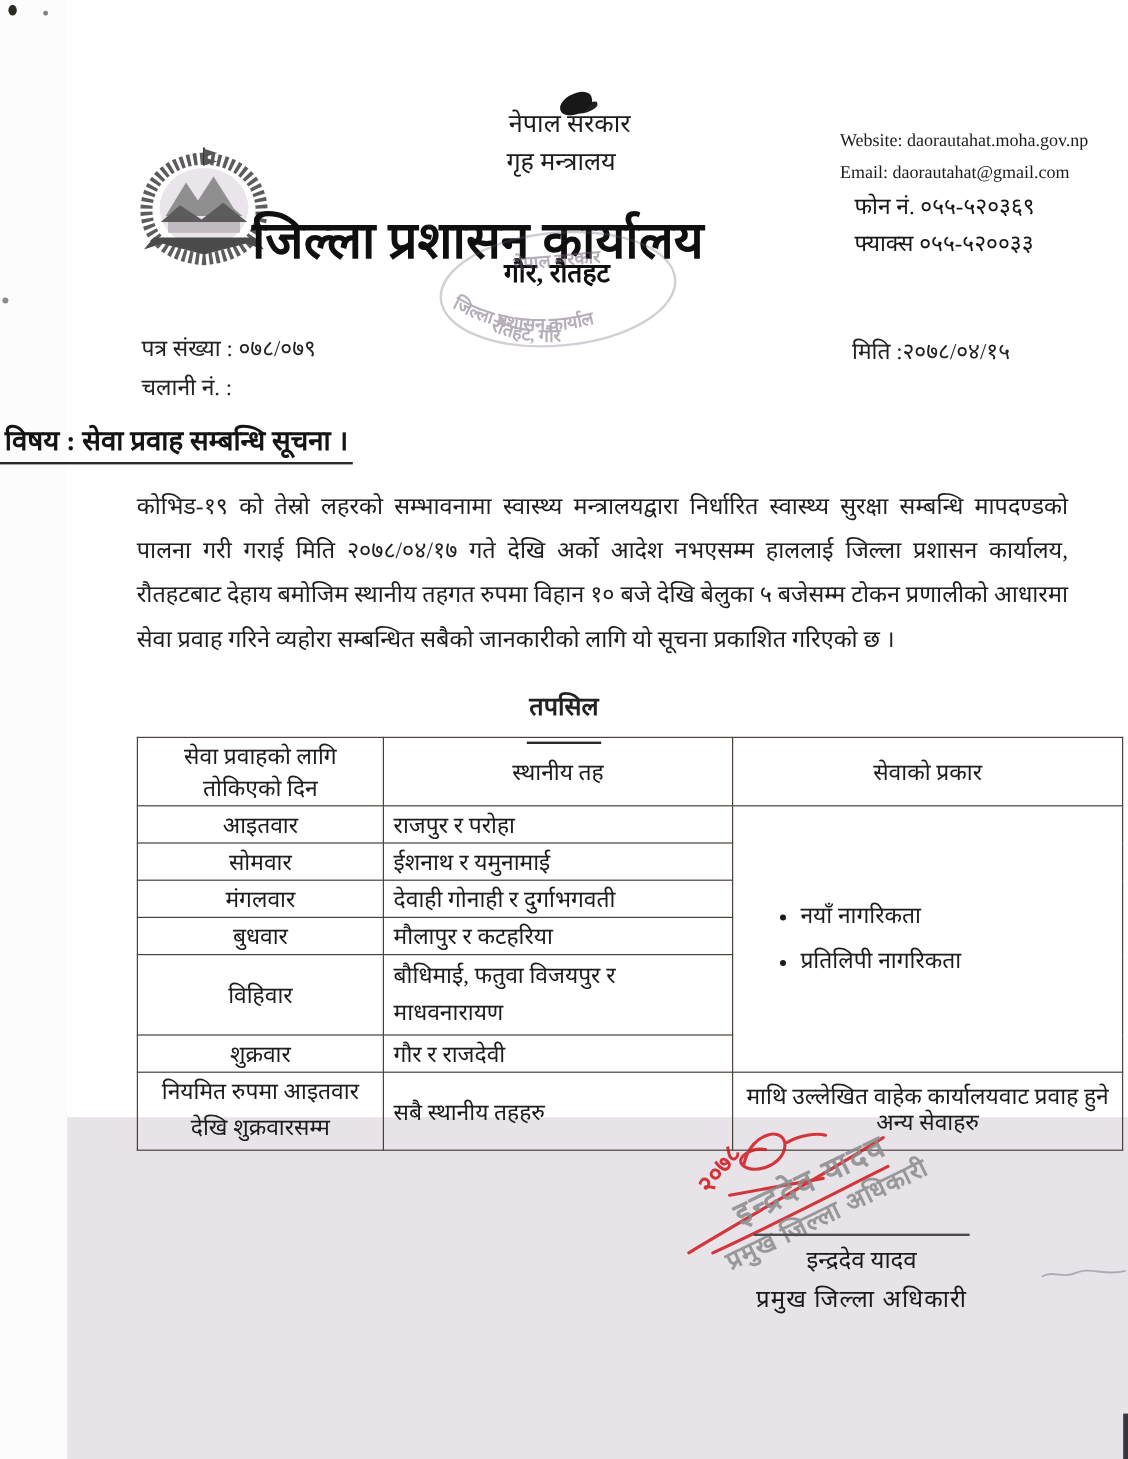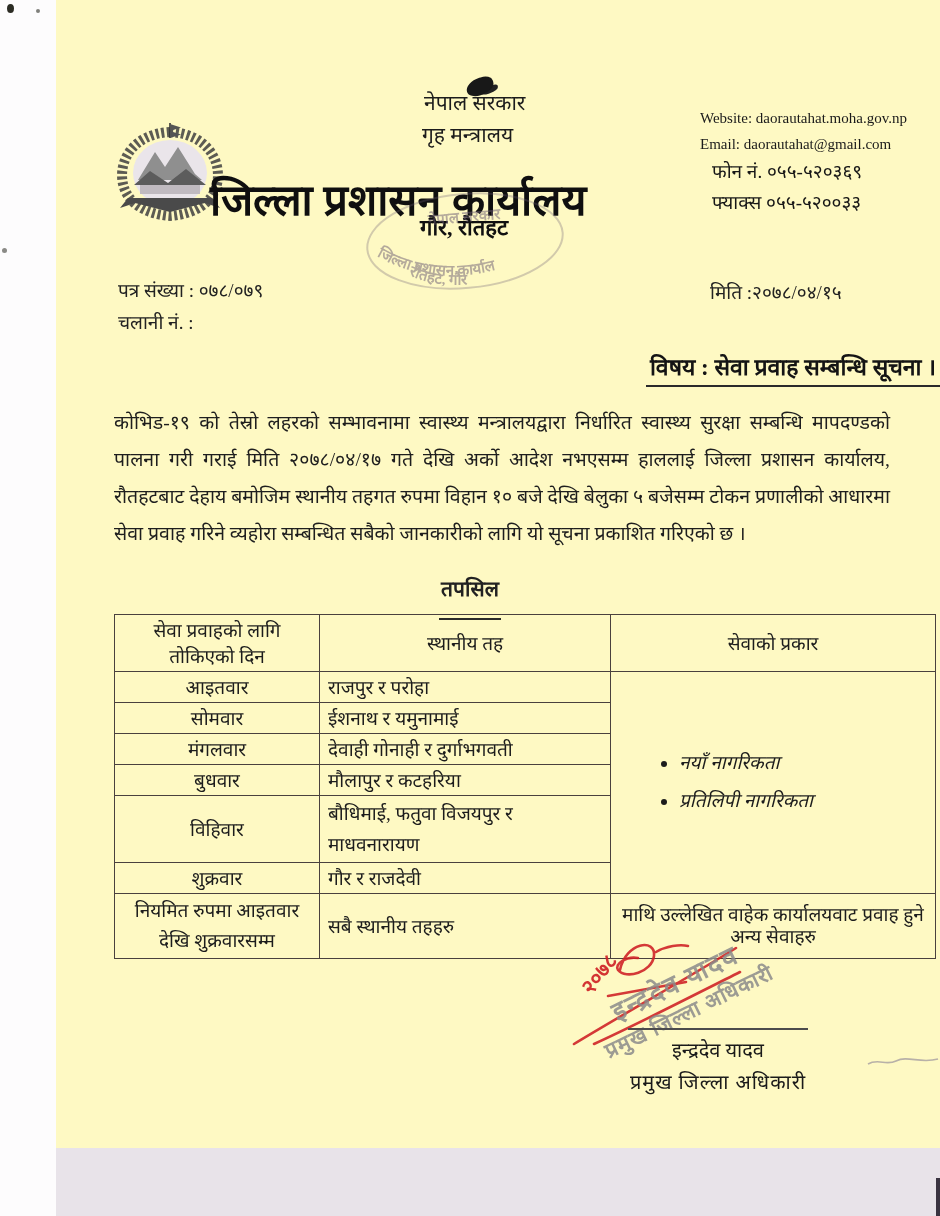--- a/index.html
+++ b/index.html
@@ -1,17 +1,17 @@
 <!DOCTYPE html>
 <html><head>
 <meta charset="utf-8">
 <style>
   html,body{margin:0;padding:0;}
   body{width:940px;height:1216px;overflow:hidden;background:#e8e3e9;}
-  .page{position:relative;width:940px;height:1148px;background:#fef9c3;
+  .page{position:relative;width:940px;height:931px;background:#ffffff;
         font-family:"Liberation Serif","DejaVu Serif",serif;color:#222;}
   .edge-strip{position:absolute;left:0;top:0;width:56px;height:1216px;background:#fdfcfd;}
   .abs{position:absolute;}
   .dev{font-family:"Liberation Serif","DejaVu Serif",serif;}
   .speck{position:absolute;background:#2c2c24;border-radius:50%;}
   .smudge{position:absolute;left:466px;top:78px;width:28px;height:17px;background:#181818;
           border-radius:60% 40% 55% 45%;transform:rotate(-18deg);box-shadow:8px 6px 0 -5px #222;}
   .right-edge{position:absolute;right:0;top:1178px;width:4px;height:38px;background:#3a3340;}
 
   
@@ -25,42 +25,42 @@
   .contact-website{left:700px;top:110px;font-size:15px;color:#1a1a1a;}
   .contact-email{left:700px;top:136px;font-size:15px;color:#1a1a1a;}
   .contact-phone{left:712px;top:158px;font-size:19px;color:#161616;}
   .contact-fax{left:712px;top:189px;font-size:19px;color:#161616;}
 
   
   .ref-no{left:118px;top:277px;font-size:19px;}
   .dispatch-no{left:118px;top:309px;font-size:19px;}
   .letter-date{left:710px;top:279px;font-size:19px;}
 
-  .subject-wrap{left:0;top:350px;width:100%;text-align:right;}
+  .subject-wrap{left:0;top:350px;width:100%;text-align:left;}
   .subject{display:inline-block;font-size:23px;font-weight:700;color:#141414;
            border-bottom:2px solid #2a2a2a;padding:0 4px 3px;}
 
   .body-text{left:114px;top:404px;width:776px;font-size:19.5px;line-height:37px;
              text-align:justify;color:#1e1e1e;}
 
   .tapasil-wrap{left:0;top:574px;width:100%;text-align:center;}
   .tapasil{display:inline-block;font-size:21px;font-weight:700;border-bottom:2px solid #2a2a2a;padding:0 2px 16px;}
 
   
   table.sched{position:absolute;left:114px;top:614px;width:772px;border-collapse:collapse;
               table-layout:fixed;font-size:19px;color:#1c1c1c;}
   table.sched td{border:1.6px solid #4a413e;padding:2px 8px;vertical-align:middle;}
   td.c-day{width:188px;text-align:center;}
   td.c-loc{width:274px;text-align:left;padding-left:11px;}
   td.c-srv{width:308px;text-align:center;}
   td.hdr{text-align:center;font-weight:500;height:52px;}
   tr.r{height:31px;}
   tr.r-tall{height:63px;}
   td.srv-merged{vertical-align:top;text-align:left;}
-  .srv-list{margin:8px 0 0 60px;padding:0;list-style:disc;font-style:italic;}
+  .srv-list{margin:8px 0 0 48px;padding:0;list-style:disc;}
   .srv-list li{margin-bottom:12px;}
   tr.last{height:62px;}
   td.last-day{text-align:center;padding:4px 14px;line-height:30px;}
   td.last-loc{vertical-align:top;padding-top:5px;}
   td.last-srv{text-align:center;line-height:22px;padding:4px 12px;}
 
   
   .sig-svg{left:568px;top:932px;width:240px;height:125px;}
   .hand-date{left:574px;top:982px;font-size:21px;color:#cf1f24;transform:rotate(-52deg);
              transform-origin:left top;font-weight:700;opacity:.9;}

